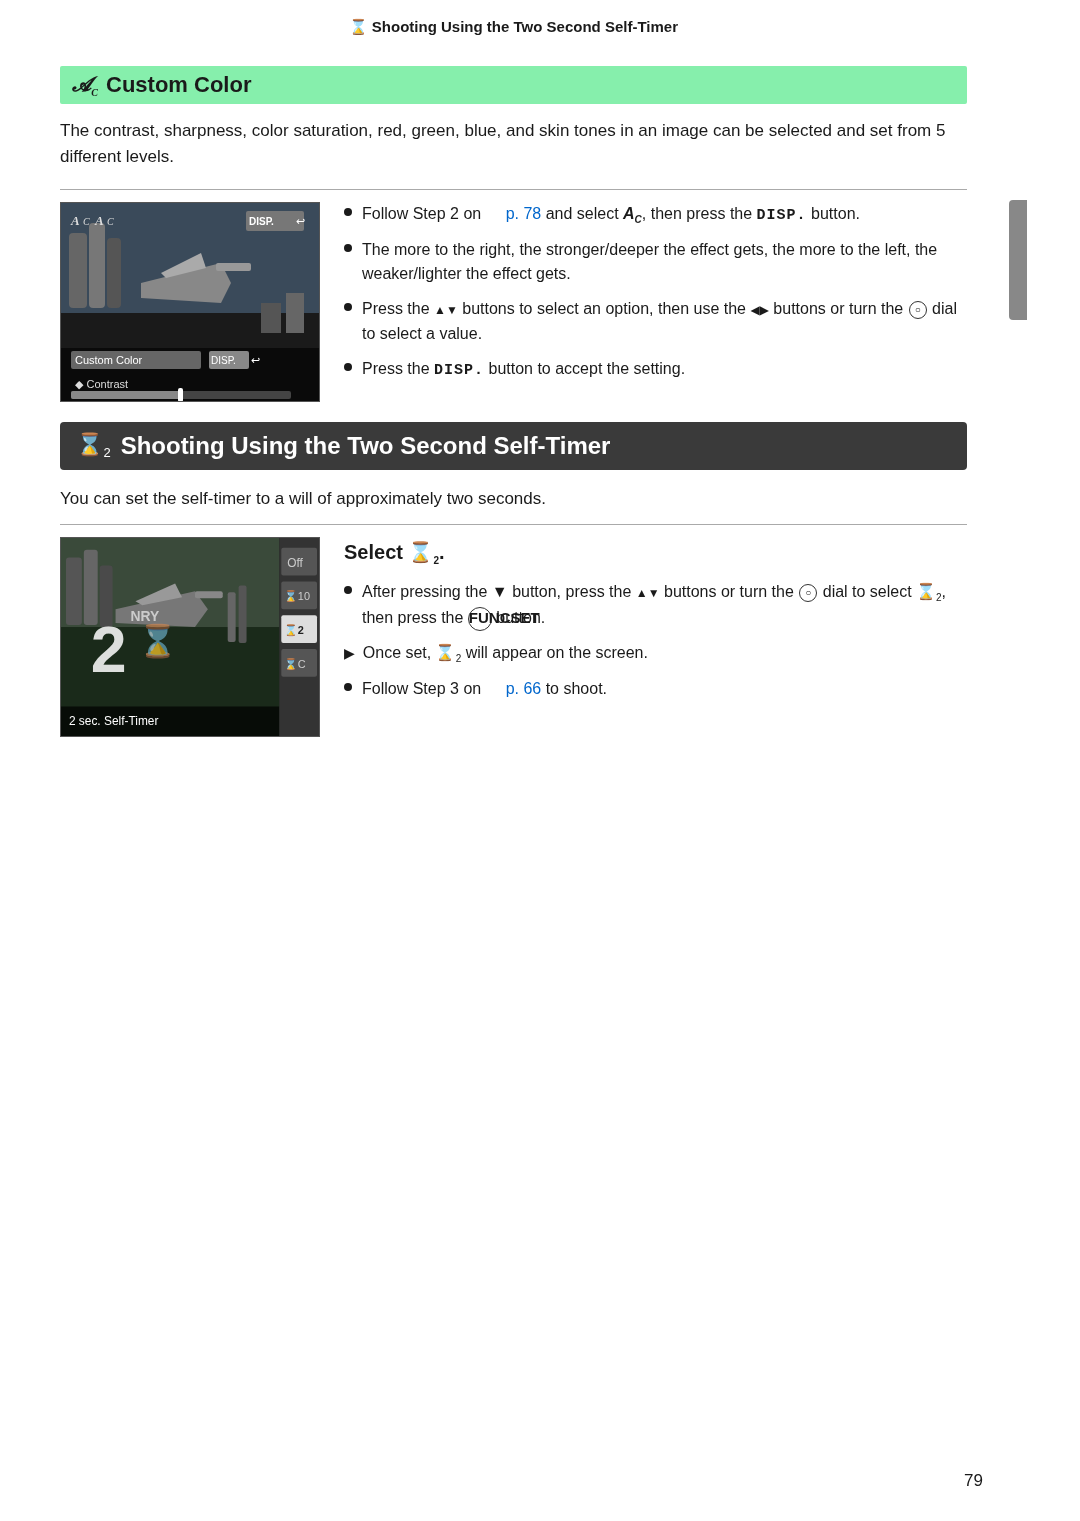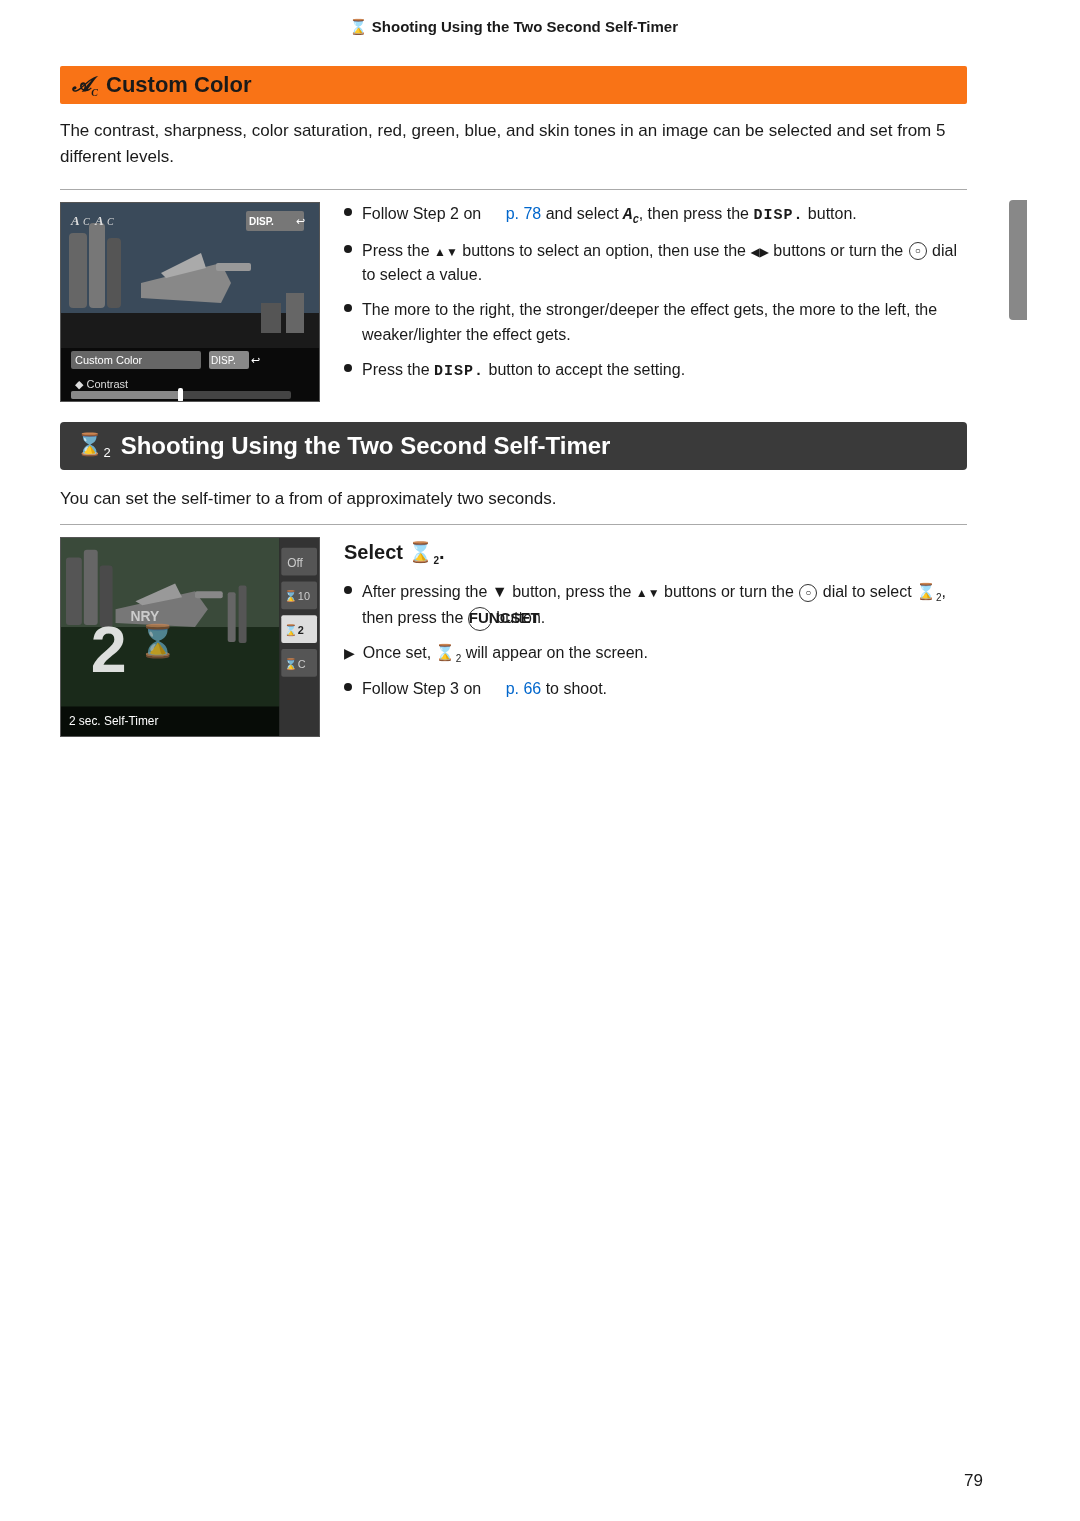--- a/index.html
+++ b/index.html
@@ -47,21 +47,21 @@
     }
 
     
     .section-custom-color {
       margin-bottom: 20px;
     }
 
     .section-title-bar {
       display: flex;
       align-items: center;
-      background: #f97316;
+      background: #86efac;
       padding: 6px 12px;
       margin-bottom: 14px;
       border-radius: 2px;
     }
 
     .section-icon {
       font-size: 20px;
       font-weight: bold;
       margin-right: 8px;
       font-style: italic;
@@ -335,61 +335,61 @@
               </svg>
             </div>
           </div>
         </div>
 
         <div class="instructions-col">
 
           <div class="bullet-item">
             <span class="bullet-dot"></span>
             <span class="bullet-text">
-              Follow Step 2 on <a class="link-blue" href="#">p. 78</a> and select <em style="font-family:Liberation Mono, monospace; font-weight:bold;">A<sub>C</sub></em>,
+              Follow Step 2 on <a class="link-blue" href="#">p. 78</a> and select <em style="font-family:Liberation Sans, sans-serif; font-weight:bold;">A<sub>C</sub></em>,
               then press the <span class="disp-btn">DISP.</span> button.
+            </span>
+          </div>
+
+          <div class="bullet-item">
+            <span class="bullet-dot"></span>
+            <span class="bullet-text">
+              The more to the right, the stronger/deeper the effect gets, the more to the left, the weaker/lighter the effect gets.
             </span>
           </div>
 
           <div class="bullet-item">
             <span class="bullet-dot"></span>
             <span class="bullet-text">
               Press the <span class="up-down-arrows">▲▼</span> buttons to select an option,
               then use the <span class="left-right-arrows">◀▶</span> buttons or turn the
               <span class="dial-circle">○</span>
               dial to select a value.
             </span>
           </div>
 
           <div class="bullet-item">
             <span class="bullet-dot"></span>
             <span class="bullet-text">
-              The more to the right, the stronger/deeper the effect gets, the more to the left, the weaker/lighter the effect gets.
-            </span>
-          </div>
-
-          <div class="bullet-item">
-            <span class="bullet-dot"></span>
-            <span class="bullet-text">
               Press the <span class="disp-btn">DISP.</span> button to accept the setting.
             </span>
           </div>
 
         </div>
       </div>
     </div>
 
     <div class="section-self-timer">
 
       <div class="section-title-bar-dark">
         <span class="timer-icon">⌛<sub style="font-size:13px;">2</sub></span>
         <span class="section-title-dark-text">Shooting Using the Two Second Self-Timer</span>
       </div>
 
-      <p class="section-description-2">You can set the self-timer to a from of approximately two seconds.</p>
+      <p class="section-description-2">You can set the self-timer to a will of approximately two seconds.</p>
 
       <hr class="horizontal-rule">
 
       <div class="two-col">
 
         <div class="image-col">
           <div class="image-placeholder">
             <svg width="260" height="200" viewBox="0 0 260 200" style="display:block;">
 
               <rect width="260" height="200" fill="#1a1a1a"></rect>

